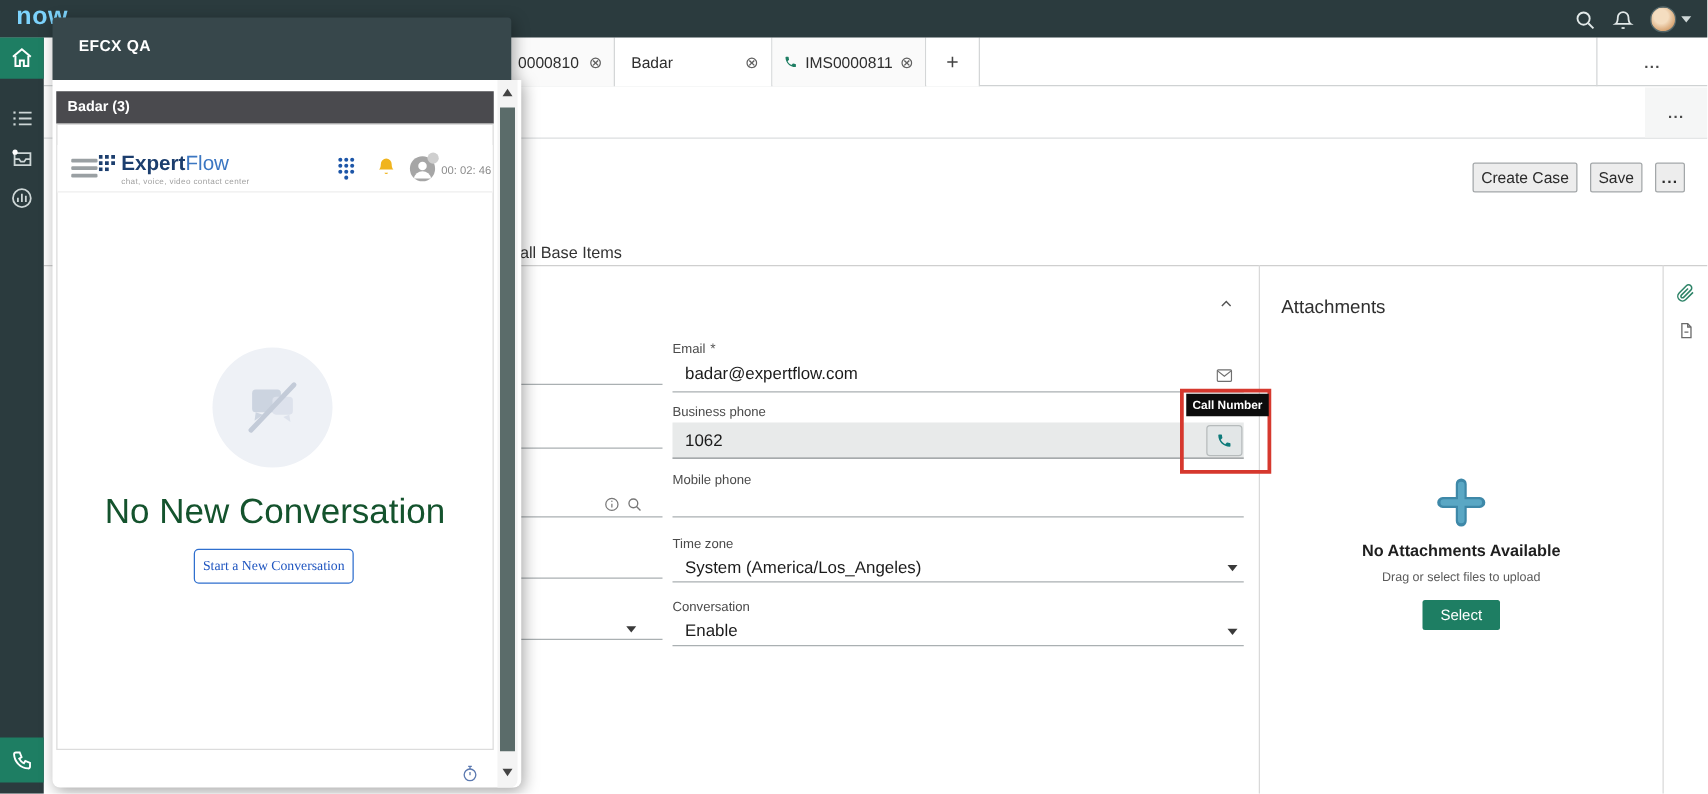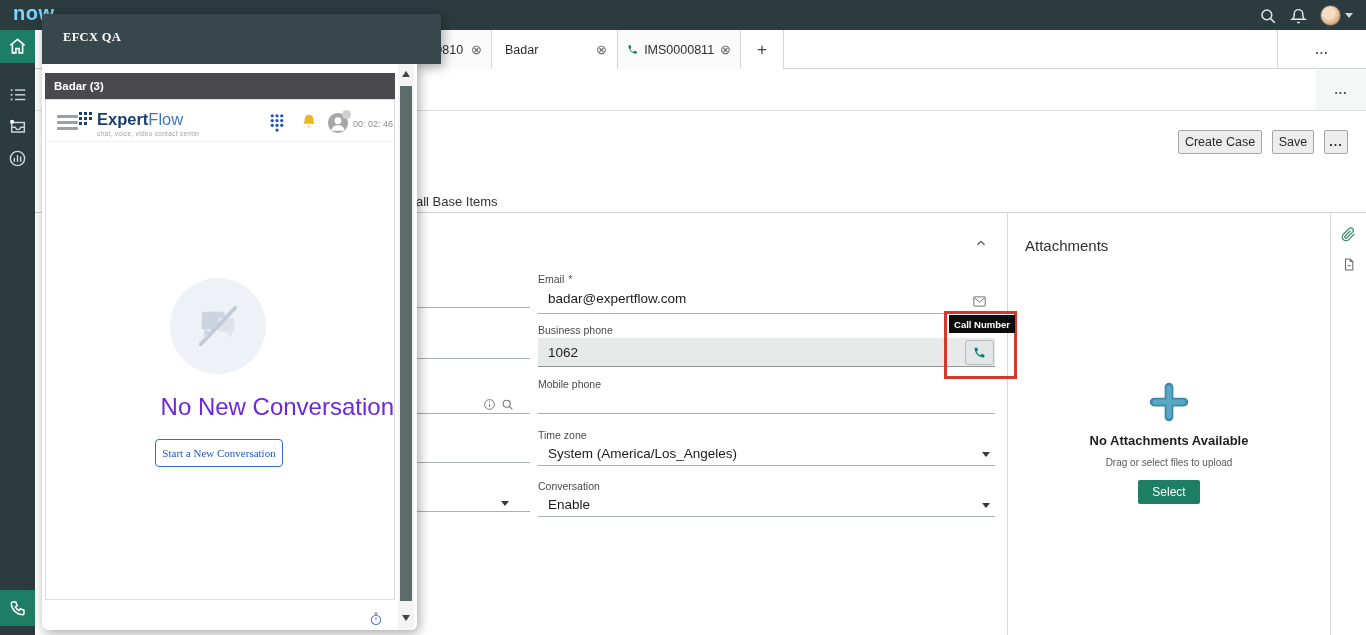--- a/index.html
+++ b/index.html
@@ -79,44 +79,44 @@
   .att-title { position:absolute; left:990px; top:126px; font-size:15px; color:#2f2f2f; }
   .att-center { position:absolute; left:973px; top:270px; width:322px; text-align:center; }
   .att-plus { display:block; margin:0 auto 10px auto; cursor:pointer; }
   .att-empty { font-size:13px; font-weight:bold; color:#1f1f1f; margin-bottom:9px; }
   .att-hint { font-size:10px; color:#5a5a5a; margin-bottom:12px; }
   .att-select { display:inline-block; background:#1e7e63; color:#fff; font-size:12px; padding:5px 14px; border:none; border-radius:2px; cursor:pointer; font-family:inherit; }
   .rail-ic { position:absolute; width:16px; height:16px; cursor:pointer; }
 
   
   .efcx { position:absolute; left:42px; top:14px; width:375px; height:616px; z-index:30; filter:drop-shadow(2px 3px 6px rgba(0,0,0,.35)); }
-  .efcx-header { position:absolute; left:0; top:0; width:399px; height:50px; background:#37474b; border-radius:3px 3px 0 0;font-family:Liberation Serif, serif; }
+  .efcx-header { position:absolute; left:0; top:0; width:367px; height:50px; background:#37474b; border-radius:3px 3px 0 0; }
   .efcx-title { position:absolute; left:21px; top:16px; color:#fff; font-size:12.5px; font-weight:bold; letter-spacing:.3px; }
   .efcx-body { position:absolute; left:0; top:50px; width:375px; height:566px; background:#fff; border-radius:0 0 6px 6px; }
 
   .conv-header { position:absolute; left:3px; top:9px; width:350px; height:26px; background:#4a4a4e; color:#fff; font-size:11.5px; font-weight:bold;
                  display:flex; align-items:center; padding-left:9px; }
   .widget-card { position:absolute; left:3px; top:35px; width:350px; height:501px; background:#fff; border:1px solid #dcdcdc; }
-  .wh { position:absolute; left:0; top:4px; width:348px; height:38px; background:#fff; border-bottom:1px solid #eee;text-align:right; }
+  .wh { position:absolute; left:0; top:16px; width:348px; height:38px; background:#fff; border-bottom:1px solid #eee;text-align:right; }
   .hamburger { position:absolute; left:11px; top:11px; width:21px; height:15px; cursor:pointer; }
   .hamburger span { display:block; height:2.5px; background:#9aa0a3; margin-bottom:3.5px; border-radius:1px; }
   .brand { position:absolute; left:33px; top:7px; display:flex; align-items:flex-start; }
   .brand-text { font-size:16.5px; font-weight:bold; line-height:1; margin-left:4px; }
   .brand-expert { color:#1c3e6e; }
   .brand-flow { color:#3c77c2; font-weight:normal; }
   .brand-tag { position:absolute; left:51px; top:26px; font-size:6.5px; color:#a0a0a0; letter-spacing:.3px; }
   .wh-dialpad { position:absolute; left:223px; top:9px; cursor:pointer; }
   .wh-bell { position:absolute; left:255px; top:9px; cursor:pointer; }
   .wh-avatar { position:absolute; left:281px; top:8px; width:22px; height:22px; cursor:pointer; }
   .wh-badge { position:absolute; left:296px; top:6px; width:9px; height:9px; border-radius:50%; background:#cfcfcf; }
   .wh-timer { position:absolute; left:307px; top:15px; font-size:9px; color:#8c8c8c; white-space:nowrap; }
 
   .empty-circle { position:absolute; left:124px; top:178px; width:96px; height:96px; border-radius:50%; background:#eef1f6;
                   display:flex; align-items:center; justify-content:center; }
-  .empty-title { position:absolute; left:0; top:293px; width:348px; text-align:right; font-size:24px; color:#6d28d9; }
+  .empty-title { position:absolute; left:0; top:293px; width:348px; text-align:center; font-size:28px; color:#14532d; }
   .start-btn { position:absolute; left:109px; top:339px; width:128px; height:28px; background:#fff; border:1px solid #2f6fce; border-radius:4px;
                color:#2056c0; font-size:11px; display:flex; align-items:center; justify-content:center; cursor:pointer; font-family:Liberation Serif, serif; }
 
   .efcx-footer-ic { position:absolute; left:327px; top:548px; width:14px; height:14px; cursor:pointer; }
 
   .scroll-track { position:absolute; left:356px; top:0; width:16px; height:566px; background:#f4f4f4; border-radius:0 0 6px 0; }
   .scroll-up { position:absolute; left:4px; top:7px; width:0; height:0; border-left:4px solid transparent; border-right:4px solid transparent; border-bottom:6px solid #444; cursor:pointer; }
   .scroll-thumb { position:absolute; left:2px; top:22px; width:12px; height:515px; background:#5b6c6a; cursor:grab; }
   .scroll-down { position:absolute; left:4px; top:551px; width:0; height:0; border-left:4px solid transparent; border-right:4px solid transparent; border-top:6px solid #444; cursor:pointer; }
 </style>

